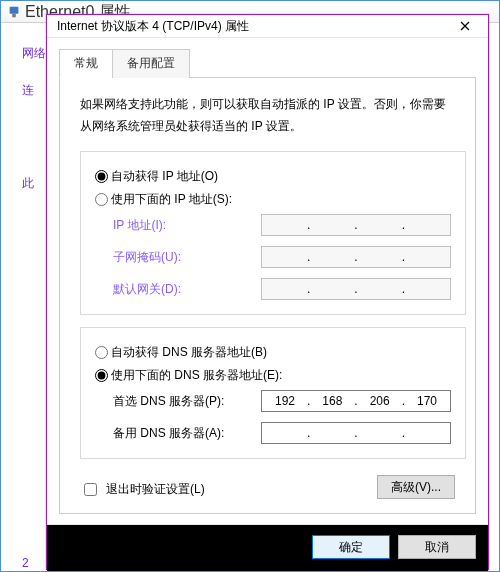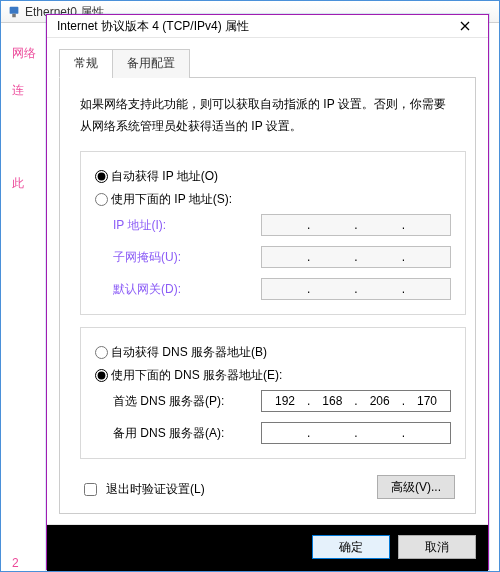--- a/index.html
+++ b/index.html
@@ -17,28 +17,28 @@
   
   .bg1 {
     position:absolute; left:0; top:0; width:500px; height:572px;
     border:1px solid #4a90d9;
     background:#fff;
   }
   .bg1-title {
     height:22px; line-height:22px;
     background:linear-gradient(#fff,#f4f4f4);
     border-bottom:1px solid #d0d0d0;
-    padding-left:6px; font-size:12px; color:#333;
+    padding-left:6px; font-size:16px; color:#333;
     display:flex; align-items:center; gap:4px;
   }
   .bg1-title .ico {
     width:14px;height:14px;
     display:inline-flex;align-items:center;justify-content:center;
   }
-  .side-label { position:absolute; left:12px; font-size:12px; color:#ec4899; }
+  .side-label { position:absolute; left:22px; font-size:12px; color:#6d28d9; }
   .sl1 { top:45px; }
   .sl2 { top:82px; }
   .sl3 { top:175px; }
   .sl4 { top:556px; }
 
   
   .dialog {
     position:absolute;
     left:46px; top:14px;
     width:443px; height:556px;

